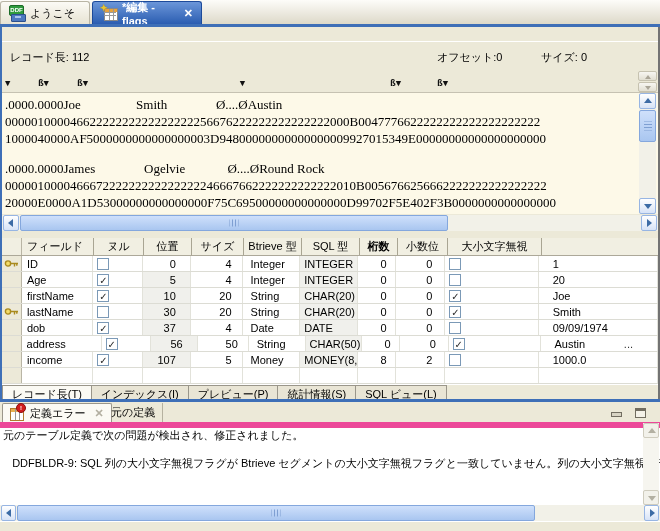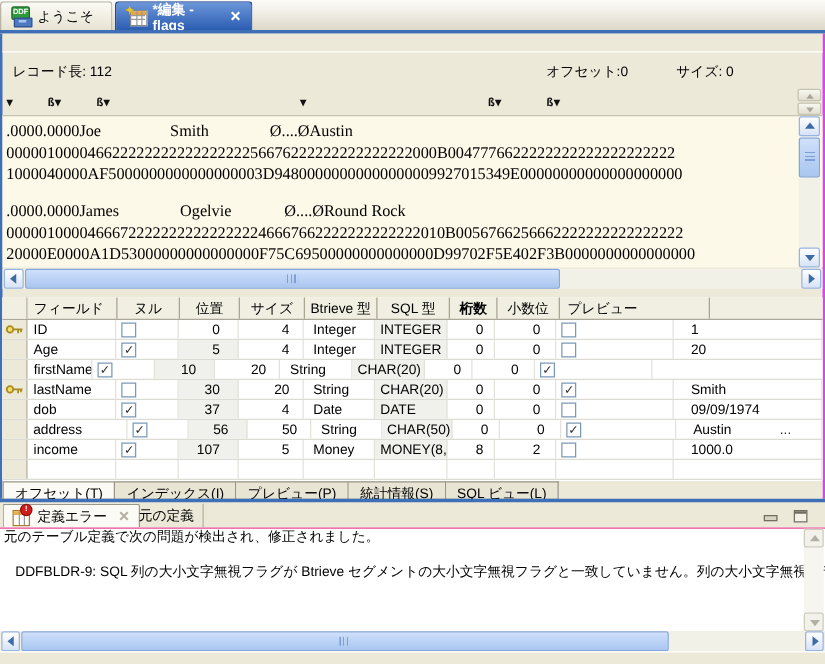--- a/index.html
+++ b/index.html
@@ -22,21 +22,21 @@
   .grid-ico{position:absolute;left:3px;top:3px;width:12px;height:11px;background:#fff;border:1px solid #888;}
   .grid-ico:before{content:"";position:absolute;left:0;top:0;width:12px;height:3px;background:#e8a33d;}
   .grid-ico:after{content:"";position:absolute;left:3.5px;top:0;width:1px;height:11px;background:#999;box-shadow:4px 0 0 #999, -10px 4px 0 12px transparent;}
   .grid-line{position:absolute;left:3px;top:9.5px;width:12px;height:1px;background:#999;box-shadow:0 -3px 0 #999;}
   .sparkle{position:absolute;left:-1px;top:-2px;color:#e8c535;font-size:9px;font-weight:bold;text-shadow:0 0 1px #9a7b00;}
   .errbadge{position:absolute;right:-1px;top:-2px;width:8px;height:8px;background:#d21d1d;border:1px solid #8c0f0f;border-radius:50%;color:#fff;font:bold 6px/8px "Liberation Sans",sans-serif;text-align:center;}
   .grid-ico.orange{border-color:#b07a2c;}
   .grid-ico.orange:before{background:#e8b050;}
 
   
-  .editor{position:absolute;left:0;top:27px;width:660px;height:372px;background:#ece9d8;border-left:2px solid #3e6fb7;border-right:2px solid #d946ef;box-sizing:border-box;}
+  .editor{position:absolute;left:0;top:27px;width:660px;height:372px;background:#ece9d8;border-left:2px solid #3e6fb7;border-right:2px solid #737373;box-sizing:border-box;}
   .botline{position:absolute;left:0;top:399px;width:660px;height:3px;background:#3e6fb7;}
 
   .infostrip{position:absolute;left:0;top:0;width:656px;height:14px;background:#ece9d8;border-bottom:1px solid #fff;}
   .inforow{position:absolute;left:0;top:15px;width:656px;height:30px;}
   .inforow .lbl{position:absolute;top:8px;white-space:pre;}
   .lbl-reclen{left:8px;}
   .lbl-offset{left:435px;}
   .lbl-size{left:539px;}
 
   .spin{position:absolute;left:636px;width:19px;height:10px;background:linear-gradient(#f7f6f1,#e2dfd2);border:1px solid #c6c2b0;border-radius:2px;box-sizing:border-box;}
@@ -99,21 +99,21 @@
   .ptab{position:absolute;top:0;height:19px;display:flex;align-items:center;gap:5px;padding:0 7px;box-sizing:border-box;}
   .ptab.active{left:2px;background:#fbfaf4;border:1px solid #9a968a;border-bottom:none;border-top-left-radius:2px;border-top-right-radius:2px;}
   .ptab.plain{left:104px;border-right:1px solid #b5b19f;}
   .ptab .xgray{color:#b3afa1;font-weight:bold;font-size:11px;margin-left:4px;}
   .minmax{position:absolute;top:5px;width:12px;height:10px;}
   .mini{left:610px;} .maxi{left:634px;}
   .minmax .bar{position:absolute;left:1px;bottom:1px;width:9px;height:3px;border:1px solid #716d60;background:#d8d4c4;}
   .minmax .box{position:absolute;left:1px;top:0;width:9px;height:8px;border:1px solid #716d60;background:#f4f2e8;}
   .minmax .box:before{content:"";position:absolute;left:0;top:0;width:9px;height:2px;background:#716d60;}
 
-  .pcontent{position:absolute;left:0;top:20px;width:660px;height:83px;background:#fff;border-top:1px solid #ec4899;box-sizing:border-box;overflow:hidden;}
+  .pcontent{position:absolute;left:0;top:20px;width:660px;height:83px;background:#fff;border-top:6px solid #ec4899;box-sizing:border-box;overflow:hidden;}
   .pline{height:14px;line-height:14px;white-space:pre;padding-left:3px;font-size:11px;}
   .pvscroll{position:absolute;left:643px;top:21px;width:16px;height:82px;background:#f6f5ef;}
   .phscroll{position:absolute;left:0;top:103px;width:660px;height:16px;background:#f2f1e8;}
 
   .statusbar{position:absolute;left:0;top:521px;width:660px;height:10px;background:#ece9d8;border-top:1px solid #fff;}
 </style>
 </head>
 <body>
 
 <div id="app">
@@ -204,21 +204,21 @@
         <div class="thead">
           <div class="tcell c-key" style="width: 20px;"></div>
           <div class="tcell c-field" style="width: 72px; justify-content: flex-start; padding-left: 5px;">フィールド</div>
           <div class="tcell c-null" style="width: 50px;">ヌル</div>
           <div class="tcell c-pos" style="width: 48px;">位置</div>
           <div class="tcell c-size" style="width: 52px;">サイズ</div>
           <div class="tcell c-btype" style="width: 58px;">Btrieve 型</div>
           <div class="tcell c-sqltype" style="width: 58px;">SQL 型</div>
           <div class="tcell c-digits" style="width: 38px; font-weight: bold;">桁数</div>
           <div class="tcell c-dec" style="width: 50px;">小数位</div>
-          <div class="tcell c-preview" style="width: 120px; justify-content: flex-start; padding-left: 6px;">プレビュー</div>
+          <div class="tcell c-case" style="width: 94px;">大小文字無視</div>
         </div>
         <div class="trow">
           <div class="tcell c-key" style="width: 20px;"><svg width="15" height="11">
               <circle cx="4" cy="5.5" r="2.6" fill="#f3dc6a" stroke="#a98a1e" stroke-width="1.4"></circle>
               <path d="M6.5 5.5 H14 M10.5 5.5 v3 M12.8 5.5 v2.2" stroke="#a98a1e" stroke-width="1.4" fill="none"></path>
             </svg></div>
           <div class="tcell c-field" style="width: 72px; padding: 0px 0px 0px 5px;">ID</div>
           <div class="tcell c-null" style="width: 50px;"><span class="cb"></span></div>
           <div class="tcell c-pos num" style="width: 48px; padding-right: 14px;">0</div>
           <div class="tcell c-size num" style="width: 52px; padding-right: 10px;">4</div>
@@ -237,29 +237,30 @@
           <div class="tcell c-size num" style="width: 52px; padding-right: 10px;">4</div>
           <div class="tcell c-btype" style="width: 58px; padding: 0px 0px 0px 8px;">Integer</div>
           <div class="tcell c-sqltype gray" style="width: 58px; padding: 0px 0px 0px 4px;">INTEGER</div>
           <div class="tcell c-digits num" style="width: 38px; padding-right: 8px;">0</div>
           <div class="tcell c-dec num" style="width: 50px; padding-right: 12px;">0</div>
           <div class="tcell c-case" style="width: 94px;"><span class="cb"></span></div>
           <div class="tcell c-preview" style="width: 120px; padding: 0px 0px 0px 14px;">20</div>
         </div>
         <div class="trow">
           <div class="tcell c-key" style="width: 20px;"></div>
-          <div class="tcell c-field" style="width: 52px; padding: 0px 0px 0px 5px;">firstName</div>
+          <div class="tcell c-field" style="width: 72px; padding: 0px 0px 0px 5px;">firstName</div>
           <div class="tcell c-null" style="width: 50px;"><span class="cb">✓</span></div>
           <div class="tcell c-pos num gray" style="width: 48px; padding-right: 14px;">10</div>
           <div class="tcell c-size num" style="width: 52px; padding-right: 10px;">20</div>
           <div class="tcell c-btype" style="width: 58px; padding: 0px 0px 0px 8px;">String</div>
           <div class="tcell c-sqltype gray" style="width: 58px; padding: 0px 0px 0px 4px;">CHAR(20)</div>
           <div class="tcell c-digits num" style="width: 38px; padding-right: 8px;">0</div>
           <div class="tcell c-dec num" style="width: 50px; padding-right: 12px;">0</div>
           <div class="tcell c-case" style="width: 94px;"><span class="cb">✓</span></div>
+          <div class="tcell c-preview" style="width: 120px; padding: 0px 0px 0px 14px;">Joe</div>
         </div>
         <div class="trow">
           <div class="tcell c-key" style="width: 20px;"><svg width="15" height="11">
               <circle cx="4" cy="5.5" r="2.6" fill="#f3dc6a" stroke="#a98a1e" stroke-width="1.4"></circle>
               <path d="M6.5 5.5 H14 M10.5 5.5 v3 M12.8 5.5 v2.2" stroke="#a98a1e" stroke-width="1.4" fill="none"></path>
             </svg></div>
           <div class="tcell c-field" style="width: 72px; padding: 0px 0px 0px 5px;">lastName</div>
           <div class="tcell c-null" style="width: 50px;"><span class="cb"></span></div>
           <div class="tcell c-pos num gray" style="width: 48px; padding-right: 14px;">30</div>
           <div class="tcell c-size num" style="width: 52px; padding-right: 10px;">20</div>
@@ -318,21 +319,21 @@
           <div class="tcell c-btype" style="width: 58px; padding: 0px 0px 0px 8px;"></div>
           <div class="tcell c-sqltype" style="width: 58px; padding: 0px 0px 0px 4px;"></div>
           <div class="tcell c-digits num" style="width: 38px; padding-right: 8px;"></div>
           <div class="tcell c-dec num" style="width: 50px; padding-right: 12px;"></div>
           <div class="tcell c-case" style="width: 94px;"></div>
           <div class="tcell c-preview" style="width: 120px; padding: 0px 0px 0px 14px;"></div>
         </div>
       </div>
 
     <div class="vtabs">
-      <div class="vtab active">オフセット(T)</div>
+      <div class="vtab active">レコード長(T)</div>
       <div class="vtab">インデックス(I)</div>
       <div class="vtab">プレビュー(P)</div>
       <div class="vtab">統計情報(S)</div>
       <div class="vtab">SQL ビュー(L)</div>
     </div>
   </div>
   <div class="botline"></div>
 
   <div class="problems">
     <div class="ptabs">

